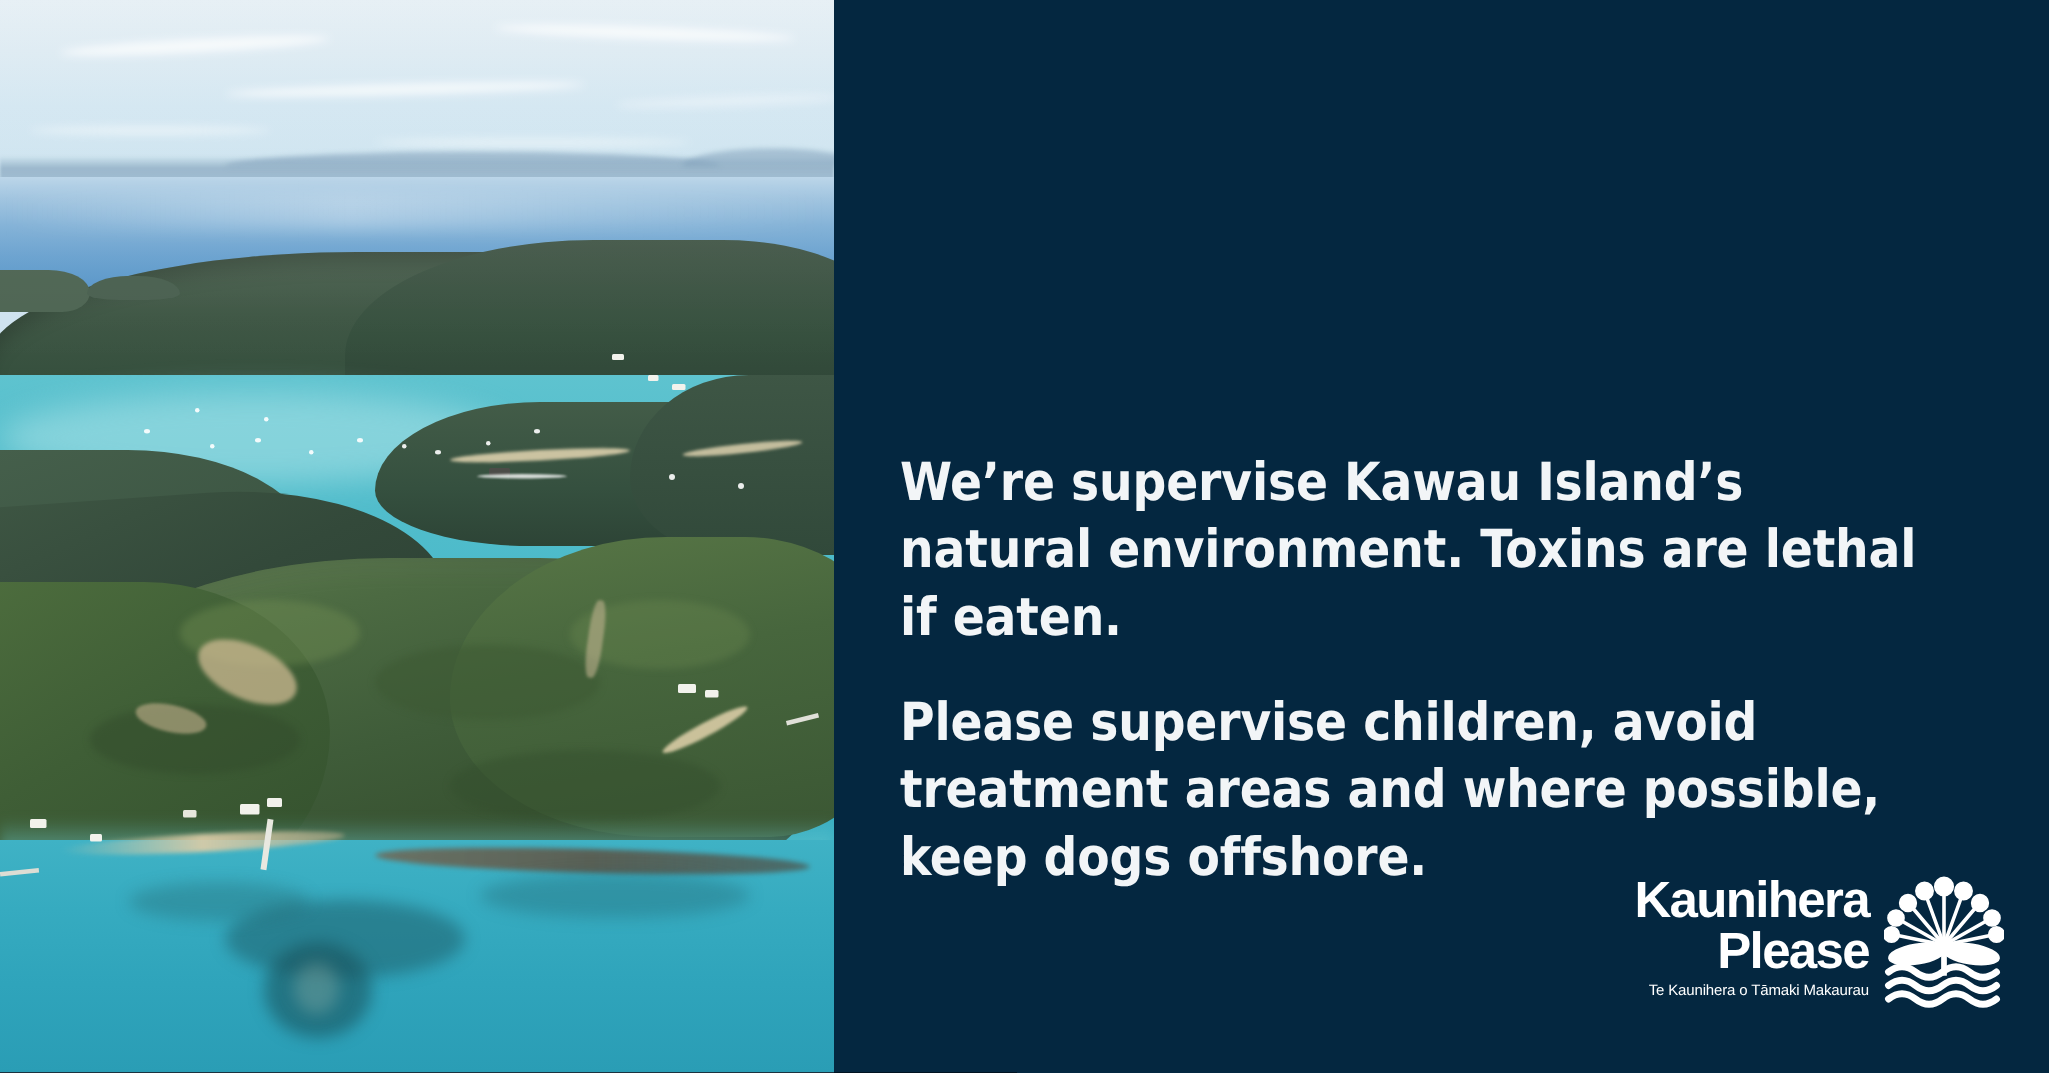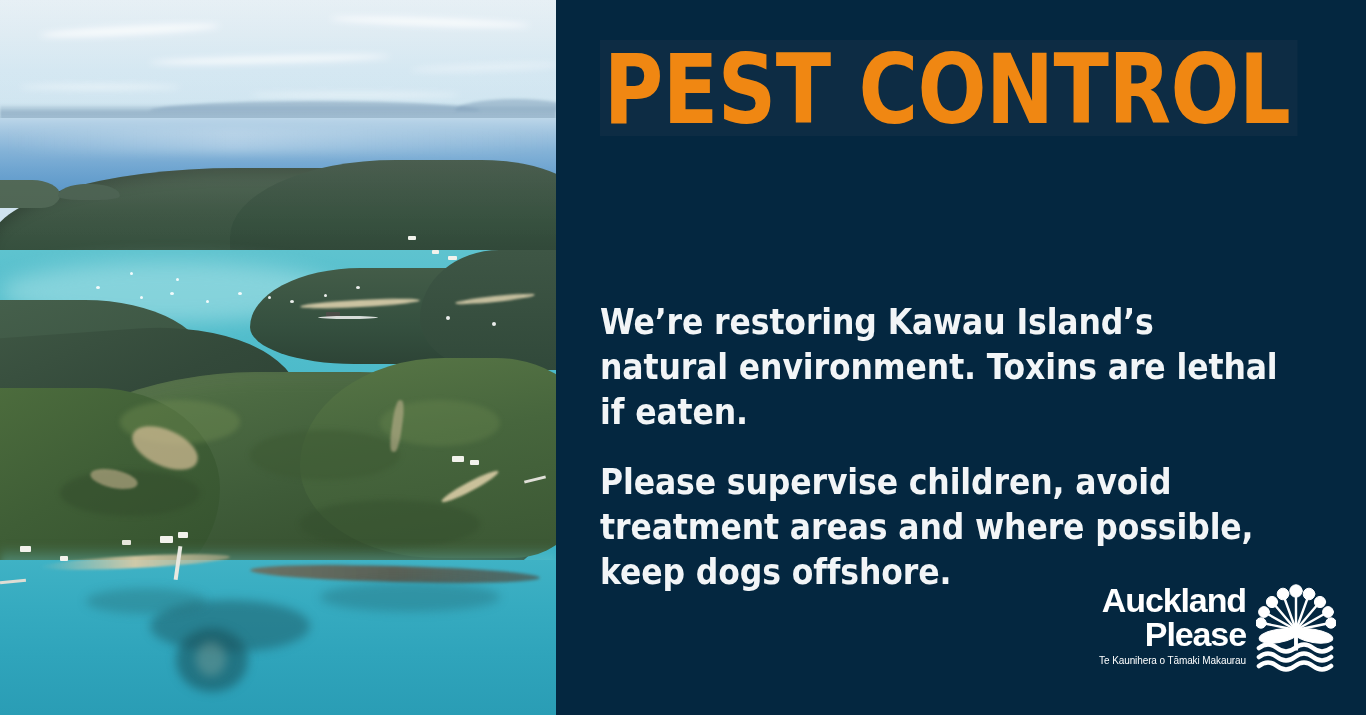--- a/index.html
+++ b/index.html
@@ -407,31 +407,30 @@
     <div class="boat b12"></div>
     <div class="boat b13"></div>
     <div class="barge"></div>
     <div class="wake"></div>
     <div class="haze"></div>
   </div>
 
   <div class="panel">
 
     <div class="headline">
-      <span class="hl-row"><span class="hl-line">PEST CONTROL</span></span>
     </div>
 
     <div class="body">
-      <p>We’re restoring Kawau Island’s natural environment. Toxins are lethal if eaten.</p>
+      <p>We’re supervise Kawau Island’s natural environment. Toxins are lethal if eaten.</p>
       <p>Please supervise children, avoid treatment areas and where possible, keep dogs offshore.</p>
     </div>
 
     <div class="logo">
       <div class="logo-words">
-        <span class="logo-l1">Auckland</span>
+        <span class="logo-l1">Kaunihera</span>
         <span class="logo-l2">Please</span>
         <span class="logo-tag">Te Kaunihera o Tāmaki Makaurau</span>
       </div>
       <div class="logo-mark">
         <svg viewBox="0 0 80 96" width="80" height="96" aria-hidden="true">
           <g fill="#ffffff" stroke="#ffffff" stroke-linecap="round">
 
             <g stroke-width="2.4" fill="none">
               <line x1="40" y1="52" x2="40" y2="16"></line>
               <line x1="40" y1="52" x2="28" y2="19"></line>

